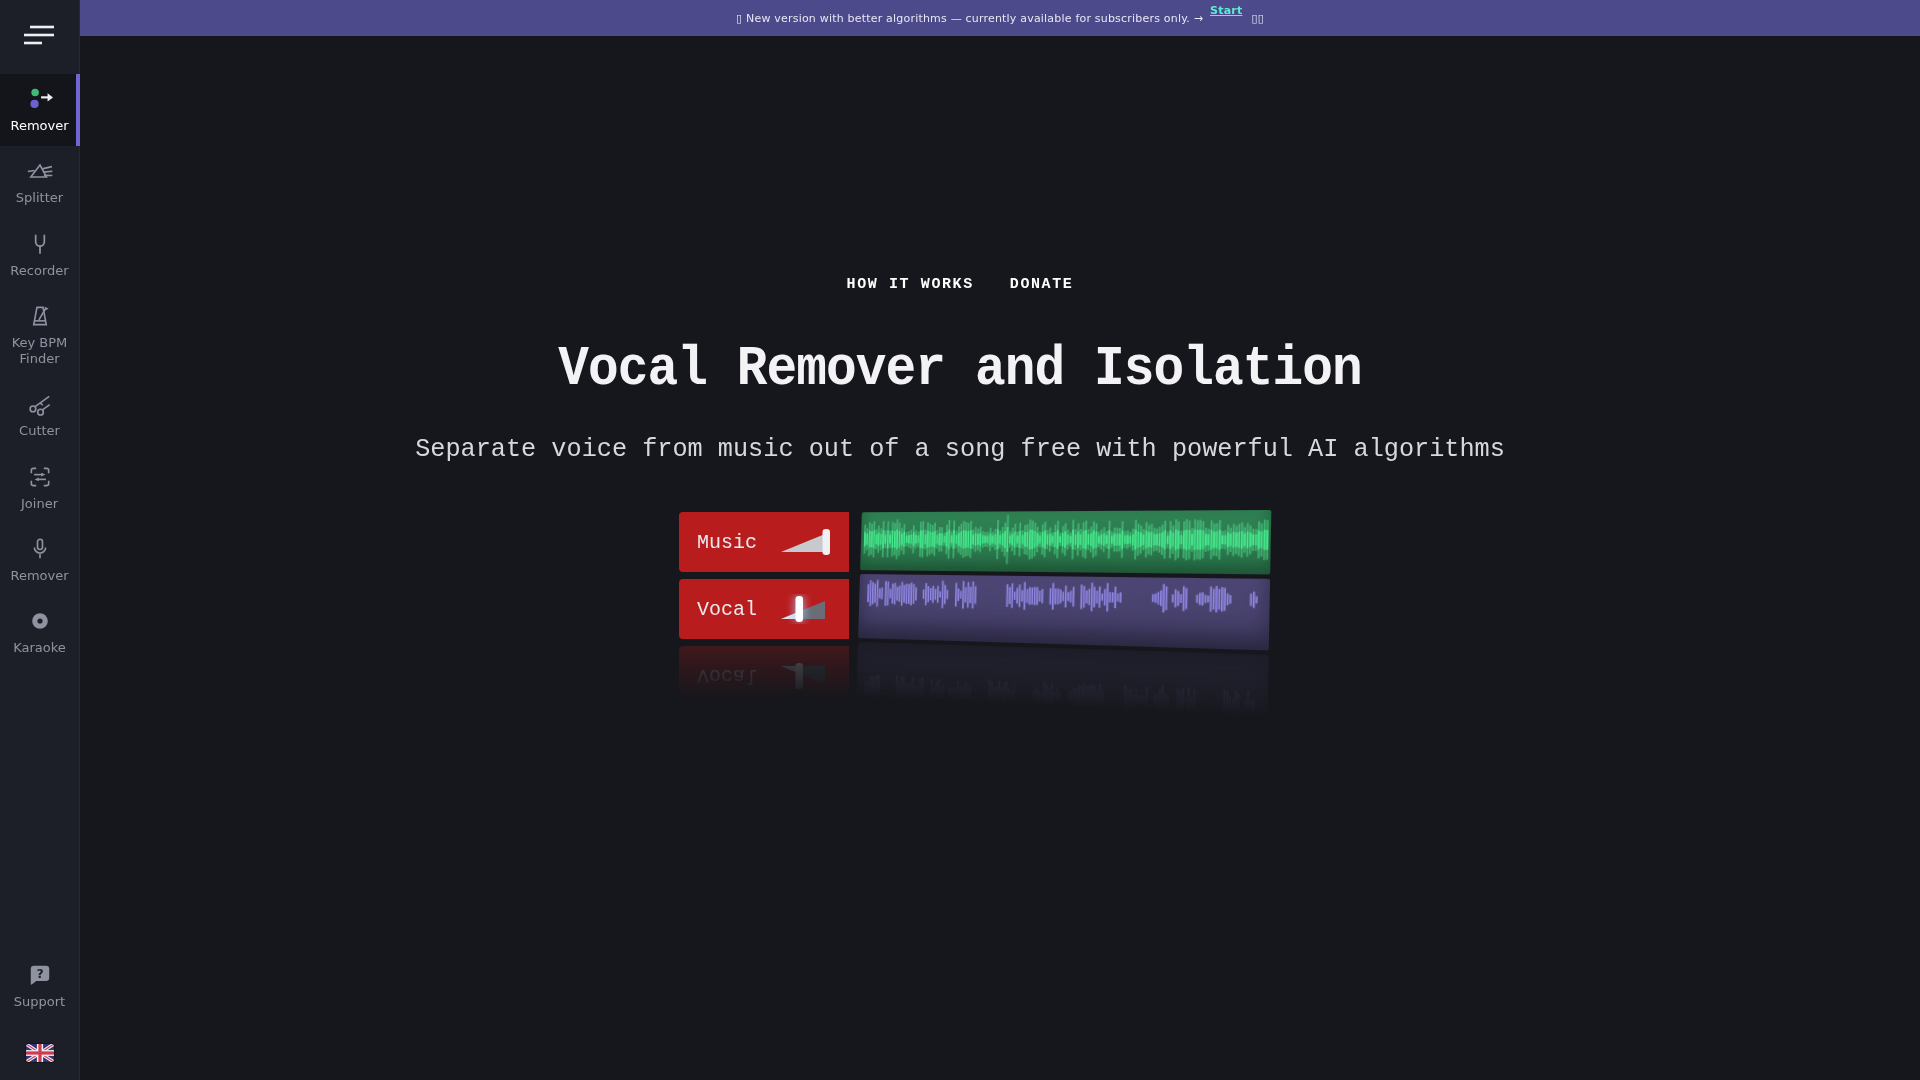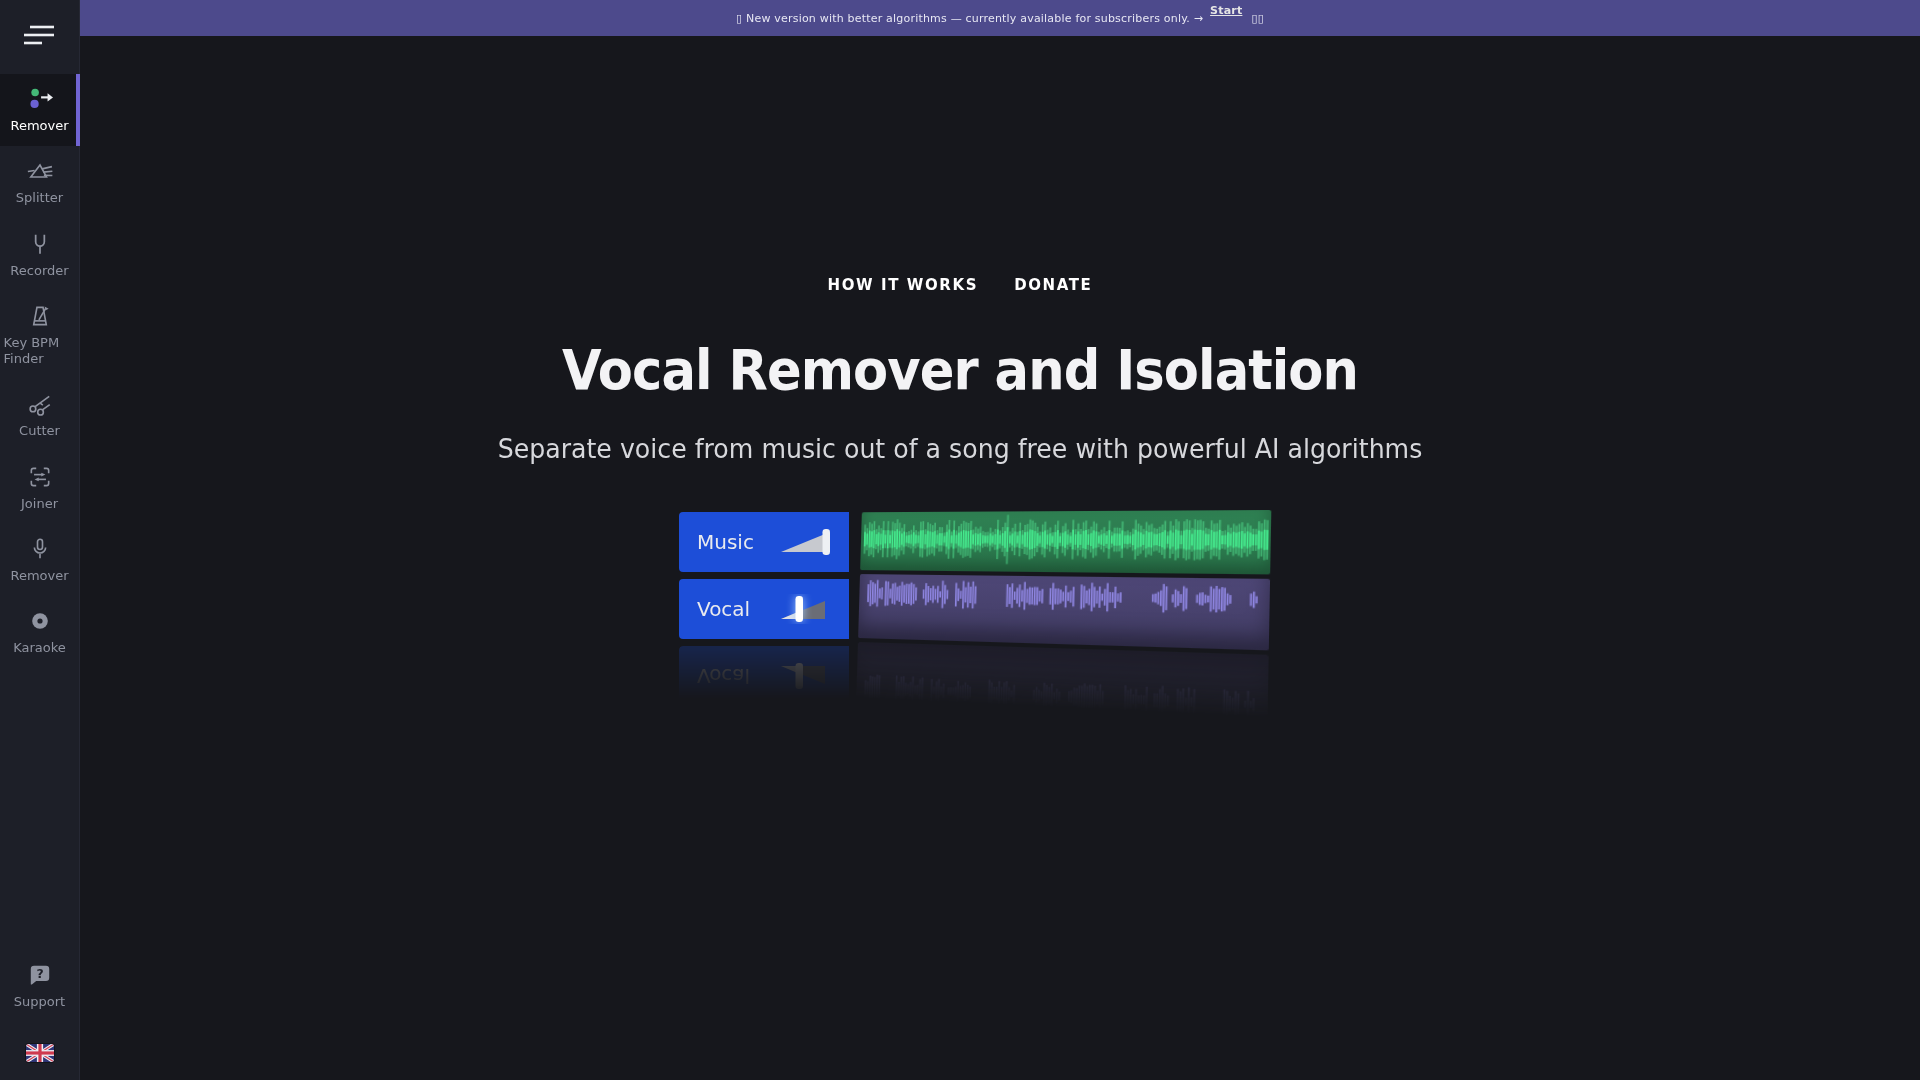--- a/index.html
+++ b/index.html
@@ -12,49 +12,49 @@
   }
 
   
   .banner {
     position:absolute; left:80px; top:0; right:0; height:36px;
     background:#4d4a8c;
     display:flex; align-items:center; justify-content:center;
     font-size:11px; color:#e7e7f3; letter-spacing:.2px;
     z-index:5;
   }
-  .banner a { color:#e5e5e5; font-weight:600; text-decoration:underline; margin:0 7px 16px 7px; cursor:pointer; }
+  .banner a { color:#5eead4; font-weight:600; text-decoration:underline; margin:0 7px 16px 7px; cursor:pointer; }
   .banner .suffix { margin-left:2px; }
 
   
   .sidebar {
     position:absolute; left:0; top:0; width:80px; height:1080px;
     background:#1d1f28; border-right:1px solid #262834;
     display:flex; flex-direction:column; align-items:center;
     z-index:10;
   }
   .hamburger { margin-top:16px; width:46px; height:42px; display:flex; align-items:center; justify-content:center; cursor:pointer; border-radius:6px; }
   .side-nav { margin-top:16px; width:80px; display:flex; flex-direction:column; }
   .side-item {
     position:relative; width:80px; padding:12px 4px 12px;
     display:flex; flex-direction:column; align-items:center; gap:6px;
-    color:#8f93a0; font-size:13px; line-height:1.25; 
+    color:#8f93a0; font-size:13px; line-height:1.25; text-align:center;
     cursor:pointer;
   }
   .side-item svg { display:block; }
   .side-item.active { background:#14151b; color:#ffffff; }
   .side-item.active::after {
     content:""; position:absolute; right:0; top:0; bottom:0; width:4px;
     background:#7165d3;
   }
   .support-item { margin-top:auto; margin-bottom:6px; }
   .flag-btn { margin:16px 0 18px; width:28px; height:18px; border-radius:3px; overflow:hidden; cursor:pointer; box-shadow:0 0 0 1px rgba(0,0,0,.35); }
 
   
-  .main { position:absolute; inset:0; }
+  .main { position:absolute; inset:0;font-family:Liberation Mono, monospace; }
   .centered { position:absolute; left:50%; }
 
   .top-nav { top:276px; transform:translateX(-50%); display:flex; gap:36px; white-space:nowrap; }
   .top-nav a {
     color:#ffffff; font-weight:700; font-size:15px; letter-spacing:1.6px;
     text-decoration:none; cursor:pointer;
   }
 
   .hero-title {
     top:338px; transform:translateX(-50%) scaleX(.93); transform-origin:center;
@@ -63,21 +63,21 @@
   }
   .hero-subtitle {
     top:434px; transform:translateX(-50%) scaleX(.97); transform-origin:center;
     font-size:26px; font-weight:400; color:#d7d8dc; white-space:nowrap;
   }
 
   
   .graphic { top:512px; width:562px; margin-left:-281px; display:flex; gap:10px; }
   .labels-col { width:170px; display:flex; flex-direction:column; gap:7px; }
   .label-card {
-    height:60px; background:#1d4ed8; border-radius:4px 0 0 4px;
+    height:60px; background:#b91c1c; border-radius:4px 0 0 4px;
     display:flex; align-items:center; justify-content:space-between;
     padding:0 14px 0 18px;
   }
   .track-label { font-size:20px; color:#e9eaee; }
   .panels-col {
     flex:1; display:flex; flex-direction:column; gap:4px;
     transform:perspective(1000px) rotateY(-16deg) rotateX(2deg) rotate(1.2deg);
     transform-origin:left center;
   }
   .panel { width:100%; border-radius:2px; overflow:hidden; }

